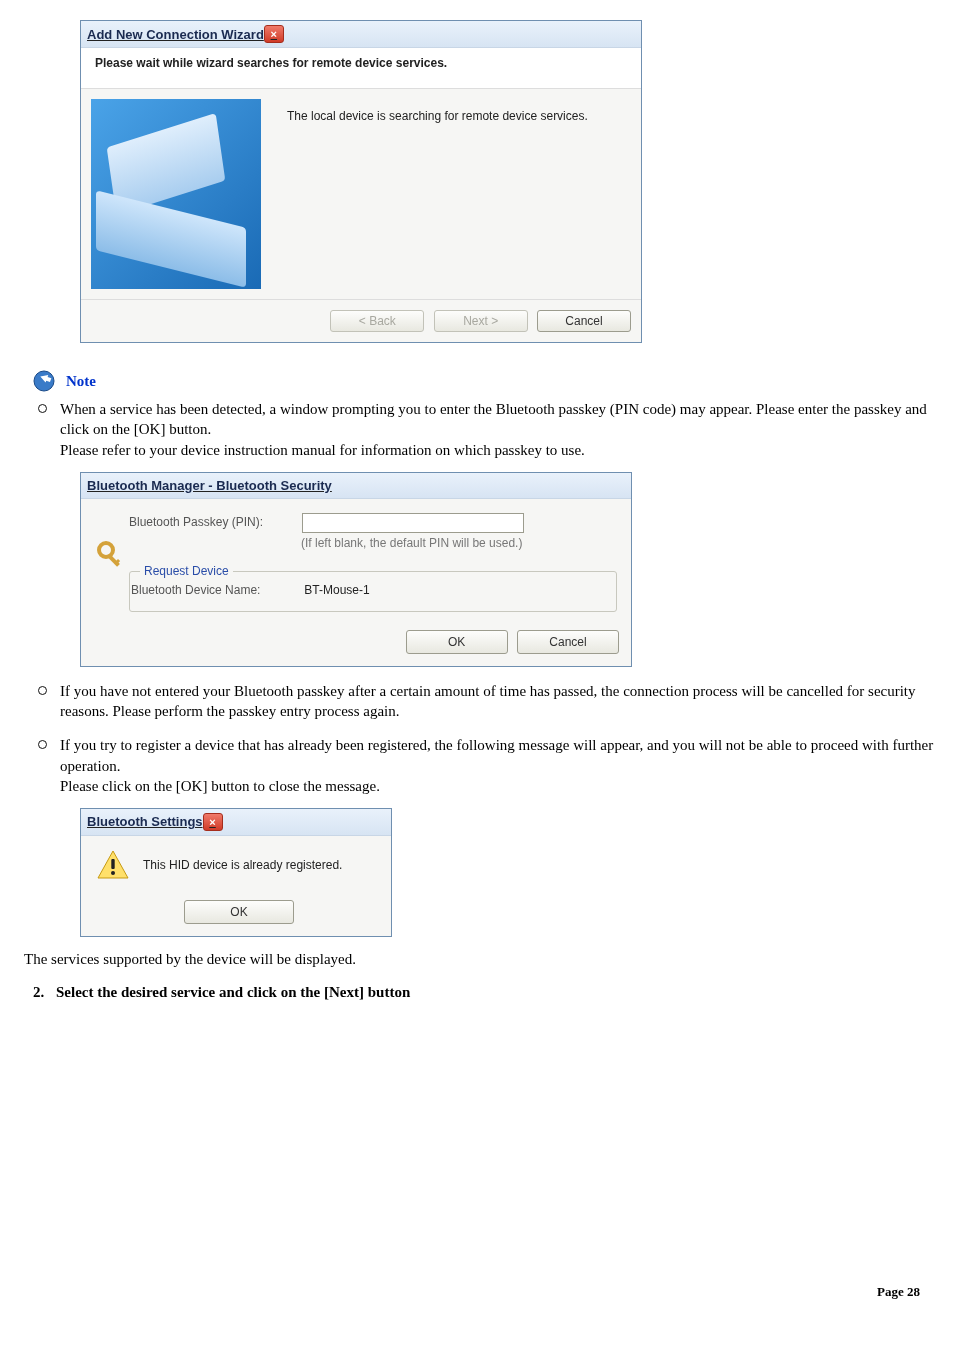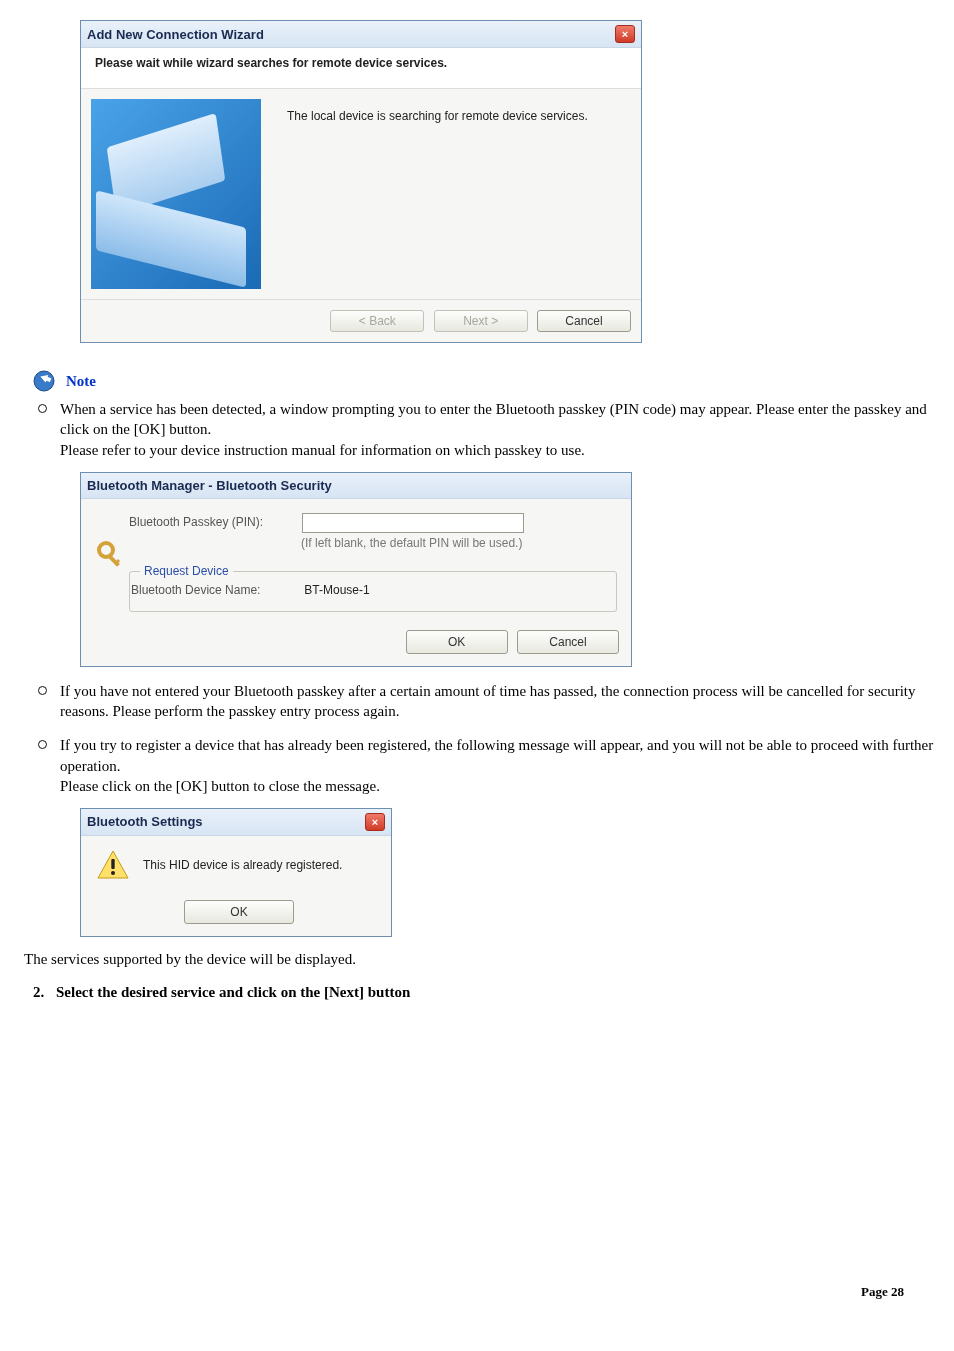--- a/index.html
+++ b/index.html
@@ -14,24 +14,24 @@
   .dialog {
     border: 1px solid #6f8fb0;
     background: #f6f6f4;
     font-family: Tahoma, Arial, sans-serif;
     font-size: 12px;
     color: #222;
   }
   .titlebar {
     display: flex;
     align-items: center;
-    justify-content: space-between;
     background: linear-gradient(#e9f1fb, #d7e4f3);
     padding: 4px 6px;
     border-bottom: 1px solid #c8d6e6;
+    text-decoration: underline;
   }
   .titlebar .title {
     font-weight: bold;
     color: #1a2a50;
     font-size: 13px;
   }
   .close-btn {
     width: 18px;
     height: 16px;
     background: linear-gradient(#f07a6a, #d03b28);
@@ -220,21 +220,21 @@
   ol.steps {
     padding-left: 28px;
     margin: 0;
   }
   ol.steps > li {
     font-weight: bold;
     padding-left: 8px;
   }
   .page-num {
     position: absolute;
-    right: 30px;
+    right: 14px;
     font-family: "Times New Roman", serif;
     font-size: 13px;
     font-weight: bold;
   }
   .container { position: relative; min-height: 1280px; }
 </style>
 </head>
 <body>
 <div class="container">
 

